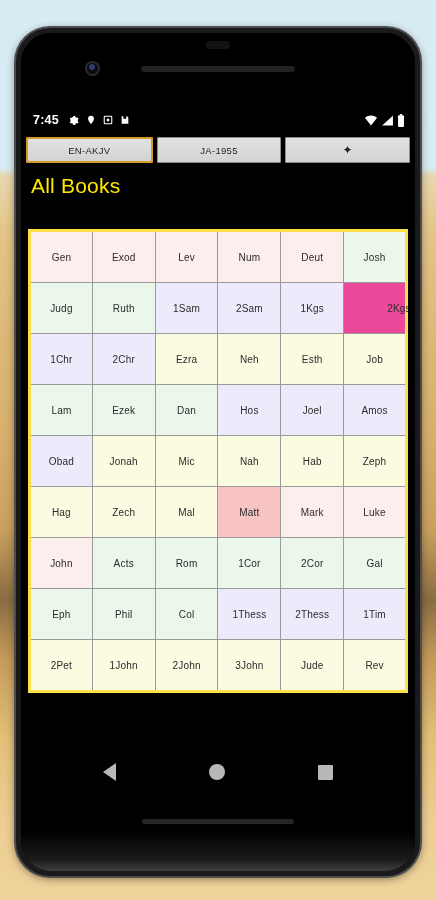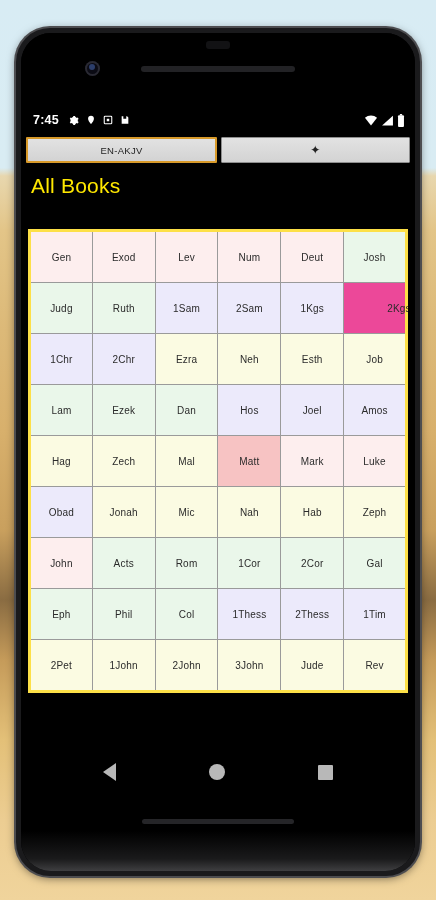--- a/index.html
+++ b/index.html
@@ -322,20 +322,21 @@
               <svg width="8" height="13" viewBox="0 0 12 22" fill="#ffffff">
                   <rect x="4" y="0" width="4" height="2.4" rx="1"></rect>
                   <rect x="1" y="2" width="10" height="20" rx="1.6"></rect>
                 </svg>
             </span>
           </span>
         </div>
 
         <div id="tabrow">
           <div class="tab selected" style="border-color: rgb(216, 154, 42);">EN-AKJV</div>
+          <div class="tab">JA-1955</div>
           <div class="tab icon-tab">✦</div>
         </div>
 
         <div id="page-title" style="color: rgb(255, 232, 0);">All Books</div>
 
         <div id="grid-wrap">
           <table id="books-grid">
             <tbody id="books-grid-body">
                 <tr>
                   <td style="background: rgb(253, 238, 238);">Gen</td>
@@ -363,34 +364,34 @@
                 </tr>
                 <tr>
                   <td style="background: rgb(234, 247, 234);">Lam</td>
                   <td style="background: rgb(234, 247, 234);">Ezek</td>
                   <td style="background: rgb(234, 247, 234);">Dan</td>
                   <td style="background: rgb(236, 234, 251);">Hos</td>
                   <td style="background: rgb(236, 234, 251); margin-left: 48px;">Joel</td>
                   <td style="background: rgb(236, 234, 251);">Amos</td>
                 </tr>
                 <tr>
+                  <td style="background: rgb(236, 234, 251);">Obad</td>
+                  <td style="background: rgb(251, 251, 226);">Jonah</td>
+                  <td style="background: rgb(251, 251, 226);">Mic</td>
+                  <td style="background: rgb(251, 251, 226);">Nah</td>
+                  <td style="background: rgb(251, 251, 226);">Hab</td>
+                  <td style="background: rgb(251, 251, 226);">Zeph</td>
+                </tr>
+                <tr>
                   <td style="background: rgb(251, 251, 226);">Hag</td>
                   <td style="background: rgb(251, 251, 226);">Zech</td>
                   <td style="background: rgb(251, 251, 226);">Mal</td>
                   <td style="background: rgb(247, 195, 195);">Matt</td>
                   <td style="background: rgb(253, 238, 238);">Mark</td>
                   <td style="background: rgb(253, 238, 238);">Luke</td>
-                </tr>
-                <tr>
-                  <td style="background: rgb(236, 234, 251);">Obad</td>
-                  <td style="background: rgb(251, 251, 226);">Jonah</td>
-                  <td style="background: rgb(251, 251, 226);">Mic</td>
-                  <td style="background: rgb(251, 251, 226);">Nah</td>
-                  <td style="background: rgb(251, 251, 226);">Hab</td>
-                  <td style="background: rgb(251, 251, 226);">Zeph</td>
                 </tr>
                 <tr>
                   <td style="background: rgb(253, 238, 238);">John</td>
                   <td style="background: rgb(234, 247, 234);">Acts</td>
                   <td style="background: rgb(234, 247, 234);">Rom</td>
                   <td style="background: rgb(234, 247, 234);">1Cor</td>
                   <td style="background: rgb(234, 247, 234);">2Cor</td>
                   <td style="background: rgb(234, 247, 234);">Gal</td>
                 </tr>
                 <tr>

